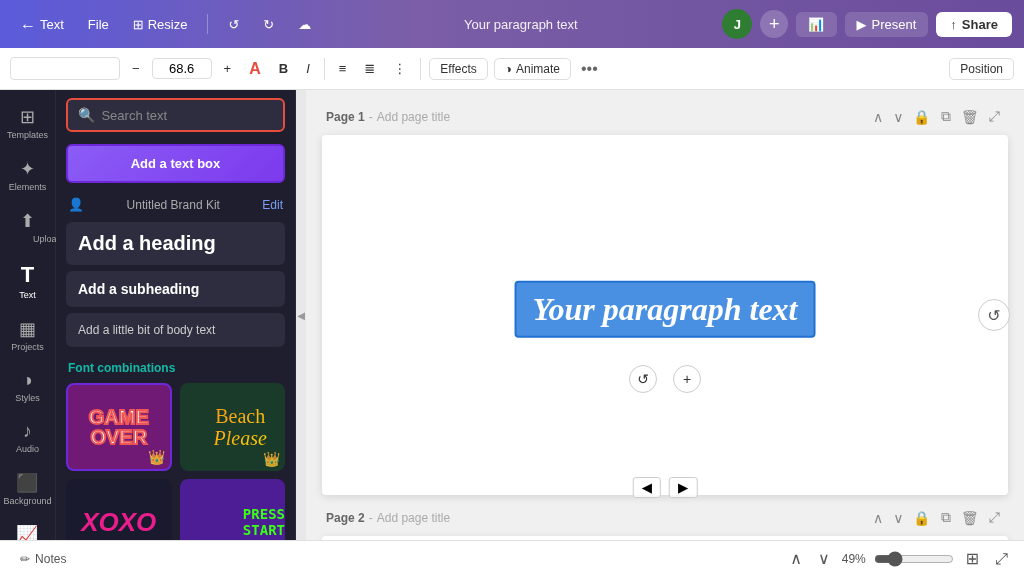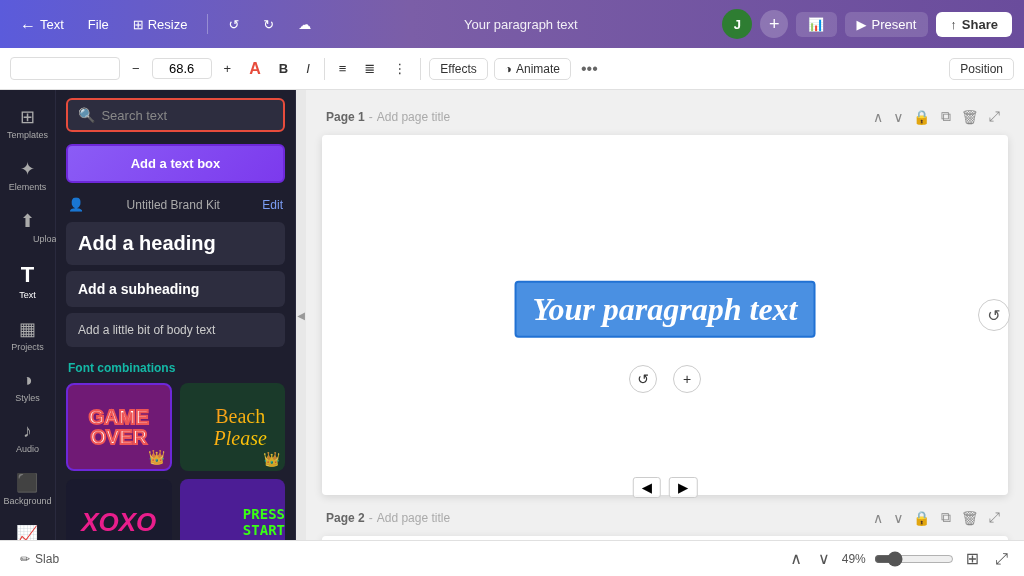--- a/index.html
+++ b/index.html
@@ -492,21 +492,21 @@
       <button style="background:rgba(255,255,255,0.8);border:1px solid #ccc;border-radius:3px;padding:2px 8px;cursor:pointer;">◀</button>
       <button style="background:rgba(255,255,255,0.8);border:1px solid #ccc;border-radius:3px;padding:2px 8px;cursor:pointer;">▶</button>
     </div>
   </div>
 
 </div>
 
 <div class="bottom-bar">
   <button class="notes-btn">
     <span>✏</span>
-    <span>Slab</span>
+    <span>Notes</span>
   </button>
   <div class="bottom-spacer"></div>
   <button class="bottom-icon-btn">∧</button>
   <button class="bottom-icon-btn">∨</button>
   <span style="font-size:12px;color:#555;">49%</span>
   <input type="range" class="zoom-slider" min="10" max="200" value="49" style="">
   <button class="bottom-icon-btn">
     <span>⊞</span>
   </button>
   <button class="bottom-icon-btn">

